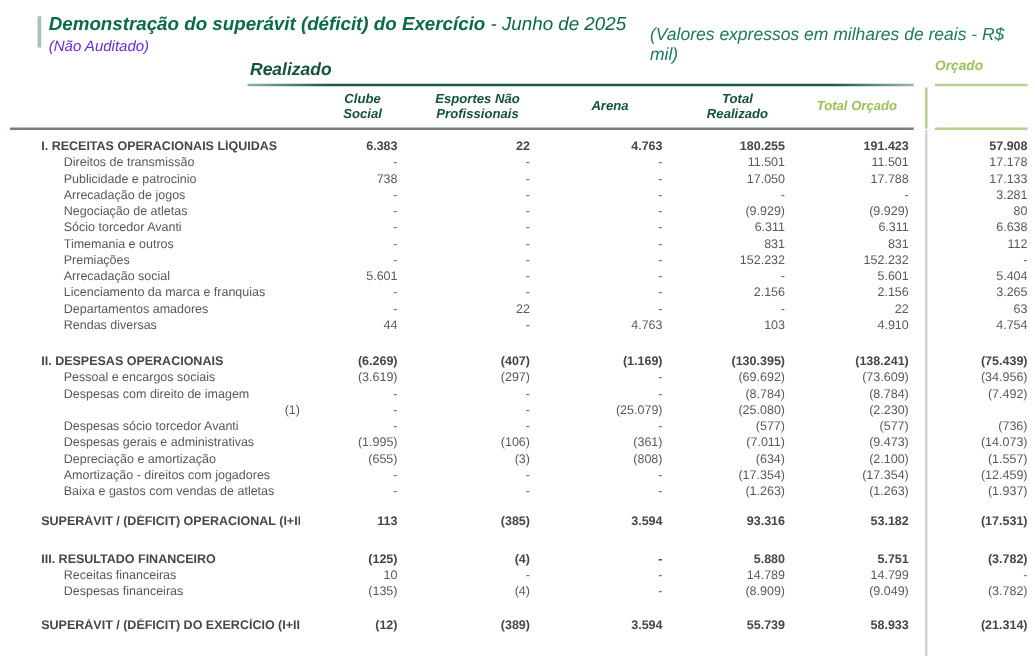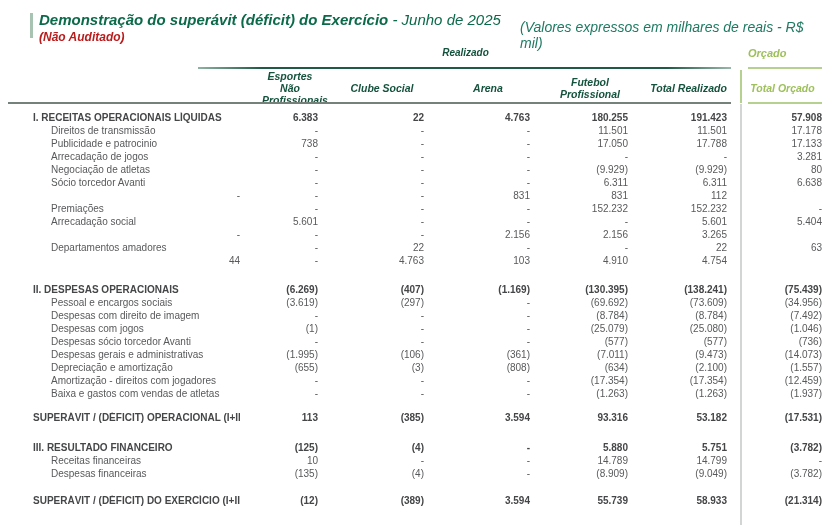--- a/index.html
+++ b/index.html
@@ -6,24 +6,24 @@
   html,body { background:#ffffff; }
   body { font-family:"Liberation Sans", sans-serif; }
   #page { position:relative; width:828px; height:525px; background:#fff; overflow:hidden; }
 
   
   .title-bar { position:absolute; left:30px; top:13px; width:3px; height:25px; background:#a9c3b2; }
   .title { position:absolute; left:39px; top:11px; font-size:15px; font-style:italic; color:#0b6a4a; white-space:nowrap; }
   .title b { font-weight:bold; }
   .title .suffix { font-weight:normal; }
   .note { position:absolute; left:520px; top:19px; font-size:14px; font-style:italic; color:#1e7a61; }
-  .subtitle { position:absolute; left:39px; top:30px; font-size:12px; font-weight:bold; font-style:italic; color:#b91c1c; }
-
-  .grp-realizado { position:absolute; left:200px; top:47px; width:531px; text-align:center;
-                   font-size:10px; font-weight:bold; font-style:italic; color:#14523e; }
+  .subtitle { position:absolute; left:39px; top:30px; font-size:12px; font-weight:normal; font-style:italic; color:#6d28d9; }
+
+  .grp-realizado { position:absolute; left:200px; top:47px; width:531px; text-align:left;
+                   font-size:14px; font-weight:bold; font-style:italic; color:#14523e; }
   .grp-orcado   { position:absolute; left:748px; top:47px; width:74px; 
                    font-size:11px; font-weight:bold; font-style:italic; color:#9dc05a; }
 
   .line-realizado { position:absolute; left:198px; top:67px; width:533px; height:2px;
                     background:linear-gradient(to right,#8fb3a2,#1e5a45 12%,#1e5a45 88%,#9ab8aa); }
   .line-orcado    { position:absolute; left:748px; top:67px; width:74px; height:2px; background:#b6d08f; }
   .line-colhead   { position:absolute; left:8px;  top:102px; width:723px; height:2px; background:#75827c; }
   .line-colhead-orc { position:absolute; left:748px; top:102px; width:74px; height:2px; background:#b6d08f; }
 
   .vsep-green { position:absolute; left:740px; top:70px;  width:2px; height:33px;  background:#b6d08f; }
@@ -57,24 +57,23 @@
   <div class="subtitle">(Não Auditado)</div>
 
   <div class="grp-realizado">Realizado</div>
   <div class="grp-orcado">Orçado</div>
 
   <div class="line-realizado"></div>
   <div class="line-orcado"></div>
 
   <div class="col-headers grid7">
     <div class="h"></div>
+    <div class="h">Clube Social</div>
     <div class="h">Esportes Não Profissionais</div>
-    <div class="h">Clube Social</div>
     <div class="h">Arena</div>
-    <div class="h">Futebol Profissional</div>
     <div class="h">Total Realizado</div>
     <div class="h orc">Total Orçado</div>
   </div>
 
   <div class="line-colhead"></div>
   <div class="line-colhead-orc"></div>
   <div class="vsep-green"></div>
   <div class="vsep-gray"></div>
 
   <div class="tbody">
@@ -126,20 +125,21 @@
       <div class="row grid7">
       <div class="label">Sócio torcedor Avanti</div>
       <div class="num">-</div>
       <div class="num">-</div>
       <div class="num">-</div>
       <div class="num">6.311</div>
       <div class="num">6.311</div>
       <div class="num">6.638</div>
     </div>
       <div class="row grid7">
+      <div class="label">Timemania e outros</div>
       <div class="num">-</div>
       <div class="num">-</div>
       <div class="num">-</div>
       <div class="num">831</div>
       <div class="num">831</div>
       <div class="num">112</div>
     </div>
       <div class="row grid7">
       <div class="label">Premiações</div>
       <div class="num">-</div>
@@ -152,37 +152,39 @@
       <div class="row grid7">
       <div class="label">Arrecadação social</div>
       <div class="num">5.601</div>
       <div class="num">-</div>
       <div class="num">-</div>
       <div class="num">-</div>
       <div class="num">5.601</div>
       <div class="num">5.404</div>
     </div>
       <div class="row grid7">
+      <div class="label">Licenciamento da marca e franquias</div>
       <div class="num">-</div>
       <div class="num">-</div>
       <div class="num">-</div>
       <div class="num">2.156</div>
       <div class="num">2.156</div>
       <div class="num">3.265</div>
     </div>
       <div class="row grid7">
       <div class="label">Departamentos amadores</div>
       <div class="num">-</div>
       <div class="num">22</div>
       <div class="num">-</div>
       <div class="num">-</div>
       <div class="num">22</div>
       <div class="num">63</div>
     </div>
       <div class="row grid7">
+      <div class="label">Rendas diversas</div>
       <div class="num">44</div>
       <div class="num">-</div>
       <div class="num">4.763</div>
       <div class="num">103</div>
       <div class="num">4.910</div>
       <div class="num">4.754</div>
     </div>
       <div class="spacer" style="height: 16px;"></div>
       <div class="row grid7 bold">
       <div class="label">II. DESPESAS OPERACIONAIS</div>
@@ -205,27 +207,26 @@
       <div class="row grid7">
       <div class="label">Despesas com direito de imagem</div>
       <div class="num">-</div>
       <div class="num">-</div>
       <div class="num">-</div>
       <div class="num">(8.784)</div>
       <div class="num">(8.784)</div>
       <div class="num">(7.492)</div>
     </div>
       <div class="row grid7">
-      <div class="label">Despesas com jogos</div>
       <div class="num">(1)</div>
       <div class="num">-</div>
       <div class="num">-</div>
       <div class="num">(25.079)</div>
       <div class="num">(25.080)</div>
-      <div class="num">(1.046)</div>
+      <div class="num">(2.230)</div>
     </div>
       <div class="row grid7">
       <div class="label">Despesas sócio torcedor Avanti</div>
       <div class="num">-</div>
       <div class="num">-</div>
       <div class="num">-</div>
       <div class="num">(577)</div>
       <div class="num">(577)</div>
       <div class="num">(736)</div>
     </div>

